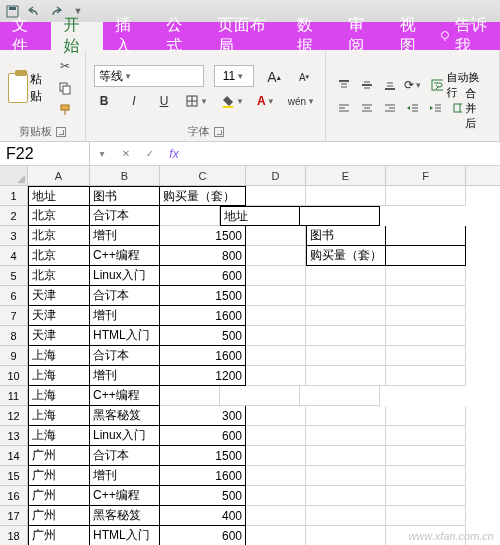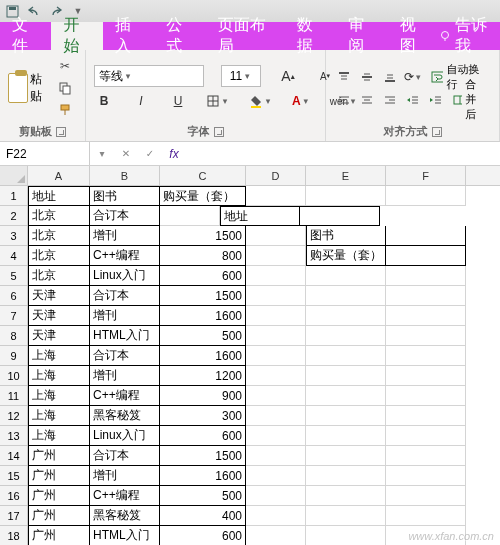--- a/index.html
+++ b/index.html
@@ -10,50 +10,50 @@
 
 .menubar { height: 28px; background: #d946ef; display: flex; align-items: stretch; color: #fff; font-size: 16px; }
 .menubar .tab { padding: 0 12px; display: flex; align-items: center; cursor: pointer; }
 .menubar .tab.active { background: #f3f2f1; color: #2a7d3a; }
 .menubar .spacer { flex: 1; }
 .menubar .tell { display: flex; align-items: center; gap: 4px; padding-right: 6px; opacity: .95; }
 
 .ribbon { height: 92px; background: #f3f2f1; border-bottom: 1px solid #d0d0d0; display: flex; }
 .group { border-right: 1px solid #d9d9d9; padding: 4px 8px 2px 8px; display: flex; flex-direction: column; }
 .group-body { flex: 1; display: flex; align-items: center; gap: 6px; }
-.group-label { text-align: right; font-size: 11px; color: #666; padding-top: 2px; display: flex; justify-content: center; align-items: center; gap: 4px; font-weight: bold; }
+.group-label { text-align: right; font-size: 11px; color: #666; padding-top: 2px; display: flex; justify-content: center; align-items: center; gap: 4px; }
 .dlaunch { width: 10px; height: 10px; border: 1px solid #888; position: relative; cursor: pointer; }
 .dlaunch::after { content: ""; position: absolute; right: 1px; bottom: 1px; width: 4px; height: 4px; border-right: 1px solid #888; border-bottom: 1px solid #888; }
 
 .paste-btn { width: 40px; display: flex; flex-direction: row; align-items: center; gap: 2px; cursor: pointer; }
 .paste-btn .clip { width: 26px; height: 30px; background: #fff; border: 1px solid #bfa24a; border-radius: 2px; position: relative; }
 .paste-btn .clip::before { content: ""; position: absolute; top: -4px; left: 6px; width: 12px; height: 6px; background: #bfa24a; border-radius: 2px; }
 
 .side-btns { display: flex; flex-direction: column; gap: 2px; }
 .sm-btn { width: 22px; height: 20px; display: flex; align-items: center; justify-content: center; cursor: pointer; color: #444; }
 
 .font-rows { display: flex; flex-direction: column; gap: 4px; }
-.row { display: flex; align-items: center; gap: 17px; }
+.row { display: flex; align-items: flex-end; gap: 10px; }
 .combo { height: 22px; background: #fff; border: 1px solid #bbb; display: flex; align-items: center; padding: 0 4px; font-size: 12px; cursor: pointer; }
 .combo.font { width: 110px; }
 .combo.size { width: 40px; justify-content: center; }
 .dd { width: 10px; color: #666; font-size: 9px; text-align: center; }
 .rb-btn { min-width: 20px; height: 20px; display: flex; align-items: center; justify-content: center; cursor: pointer; font-size: 12px; color: #333; border: 1px solid transparent; }
 .bold { font-weight: bold; }
 .italic { font-style: italic; }
 .uline { text-decoration: underline; }
 
 .align-rows { display: flex; flex-direction: column; gap: 3px; }
 .align-line { display: flex; gap: 3px; align-items: center; }
 .wrap-btn { display: flex; align-items: center; gap: 3px; padding: 0 4px; height: 20px; cursor: pointer; font-size: 11px; }
 
 .namebox-row { height: 24px; background: #fff; border-bottom: 1px solid #d0d0d0; display: flex; align-items: stretch; }
-.namebox { width: 90px; border-right: 1px solid #ccc; display: flex; align-items: center; padding: 0 6px; font-size: 12px; }
+.namebox { width: 90px; border-right: 1px solid #ccc; display: flex; align-items: center; padding: 0 6px; font-size: 16px; }
 .fx-btn { width: 24px; display: flex; align-items: center; justify-content: center; color: #888; cursor: pointer; font-size: 10px; }
-.fx-lbl { width: 24px; display: flex; align-items: center; justify-content: center; font-style: italic; color: #4c1d95; }
+.fx-lbl { width: 24px; display: flex; align-items: center; justify-content: center; font-style: italic; color: #8b5cf6; }
 .formula { flex: 1; padding: 0 6px; display: flex; align-items: center; }
 
 .sheet { position: relative; }
 .colhdrs { display: flex; height: 20px; background: #f3f3f3; border-bottom: 1px solid #ccc; }
 .corner { width: 28px; border-right: 1px solid #ccc; background: #e8e8e8; position: relative; }
 .corner::after { content: ""; position: absolute; right: 2px; bottom: 2px; width: 0; height: 0; border-left: 8px solid transparent; border-bottom: 8px solid #bbb; }
 .ch { border-right: 1px solid #ccc; display: flex; align-items: center; justify-content: center; font-size: 11px; color: #333; }
 .c-A { width: 62px; } .c-B { width: 70px; } .c-C { width: 86px; } .c-D { width: 60px; } .c-E { width: 80px; } .c-F { width: 80px; }
 
 .sheetrow { display: flex; height: 20px; }
@@ -266,24 +266,20 @@
           <div class="wrap-btn">
               <svg width="14" height="12">
                 <rect x="1" y="2" width="12" height="8" fill="none" stroke="#2a7d3a"></rect>
                 <line x1="7" y1="2" x2="7" y2="10" stroke="#2a7d3a"></line>
               </svg>
               <span>合并后</span>
             </div>
         </div>
       </div>
     </div>
-    <div class="group-label">
-        <span>对齐方式</span>
-        <span class="dlaunch"></span>
-      </div>
   </div>
 </div>
 
 <div class="namebox-row">
   <div class="namebox">F22</div>
   <div class="fx-btn">▾</div>
   <div class="fx-btn">✕</div>
   <div class="fx-btn">✓</div>
   <div class="fx-lbl">fx</div>
   <div class="formula"></div>
@@ -386,21 +382,20 @@
         <div class="cell c-B bA">增刊</div>
         <div class="cell c-C num bA">1200</div>
         <div class="cell c-D "></div>
         <div class="cell c-E "></div>
         <div class="cell c-F "></div>
       </div>
       <div class="sheetrow">
         <div class="rh">11</div>
         <div class="cell c-A bA bLeft">上海</div>
         <div class="cell c-B bA">C++编程</div>
-        <div class="cell c-C num bA">900</div>
         <div class="cell c-D "></div>
         <div class="cell c-E "></div>
         <div class="cell c-F "></div>
       </div>
       <div class="sheetrow">
         <div class="rh">12</div>
         <div class="cell c-A bA bLeft">上海</div>
         <div class="cell c-B bA">黑客秘笈</div>
         <div class="cell c-C num bA">300</div>
         <div class="cell c-D "></div>

